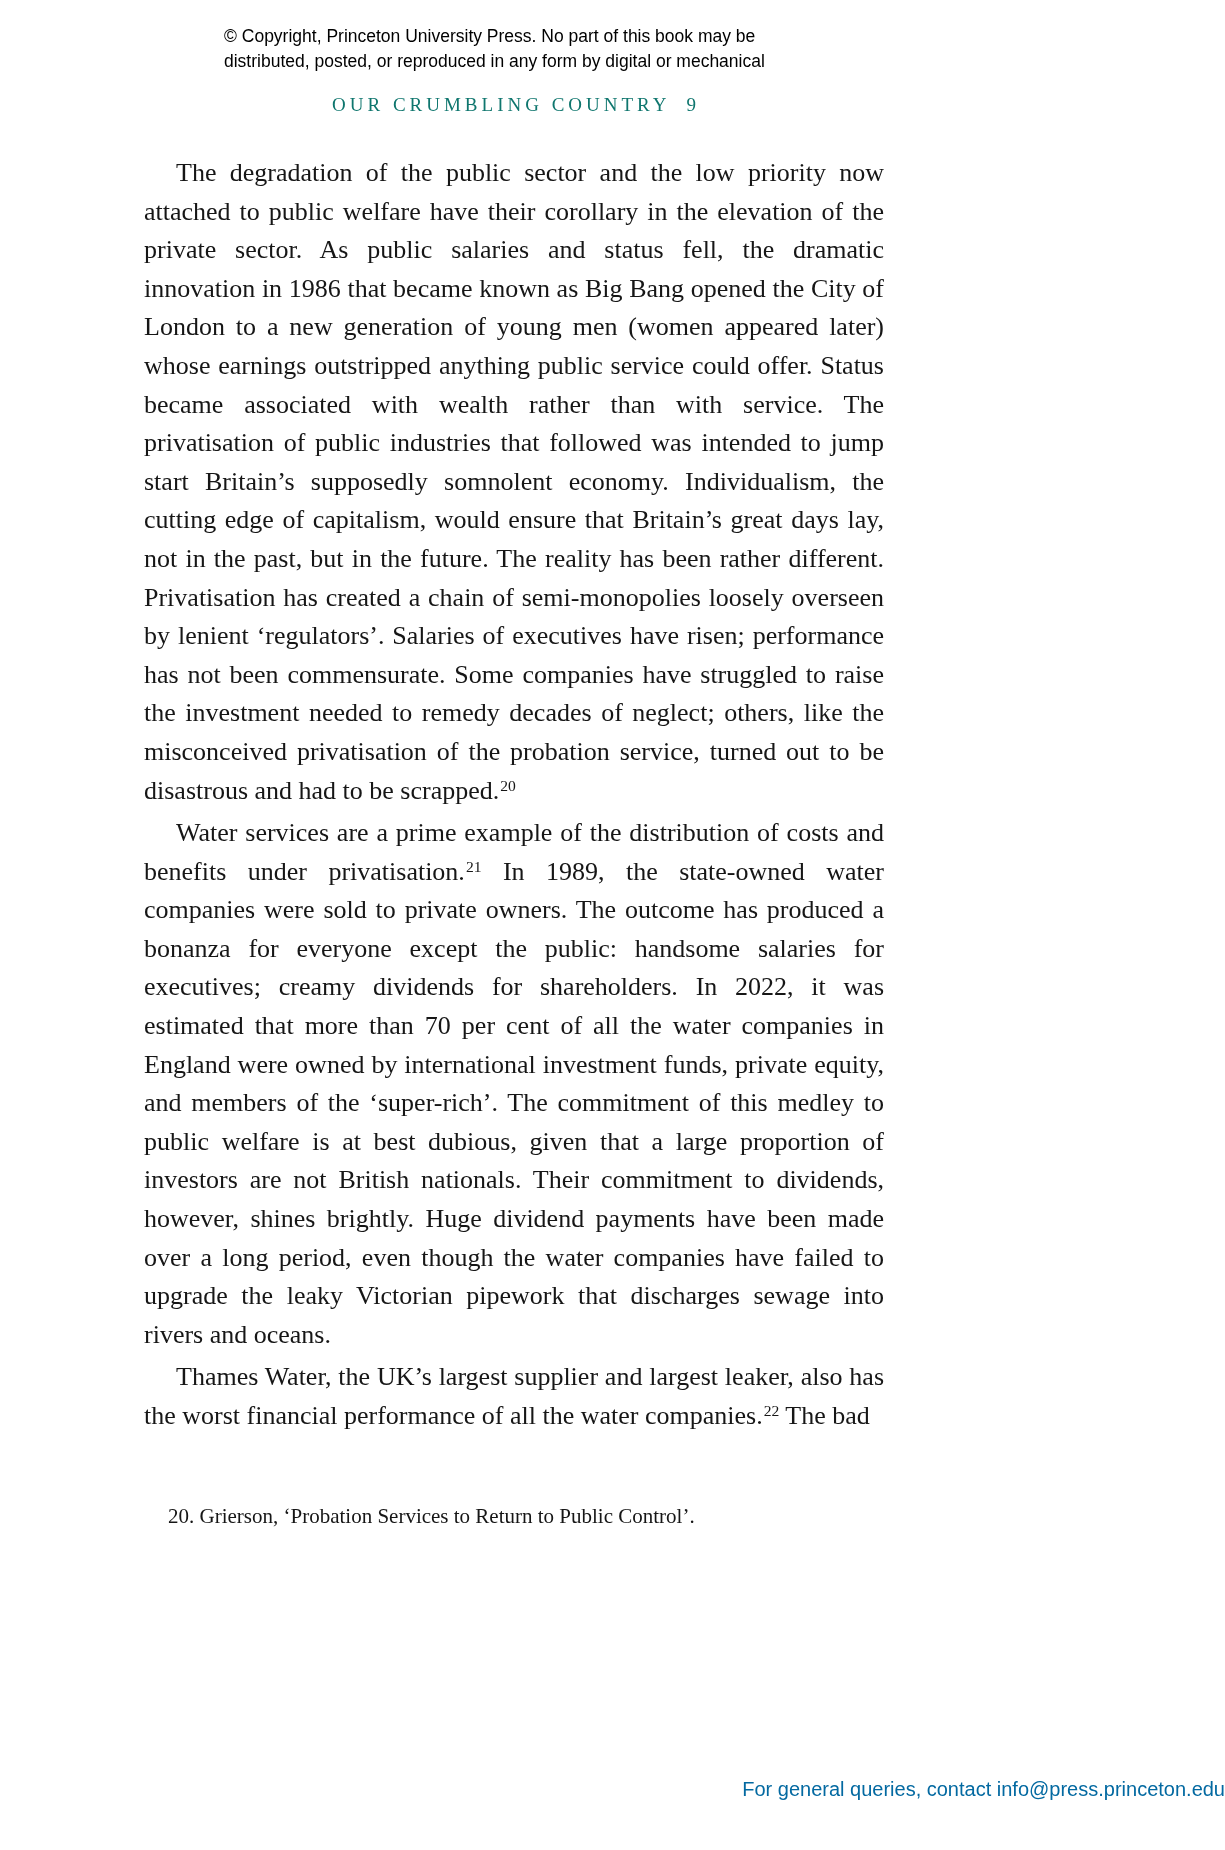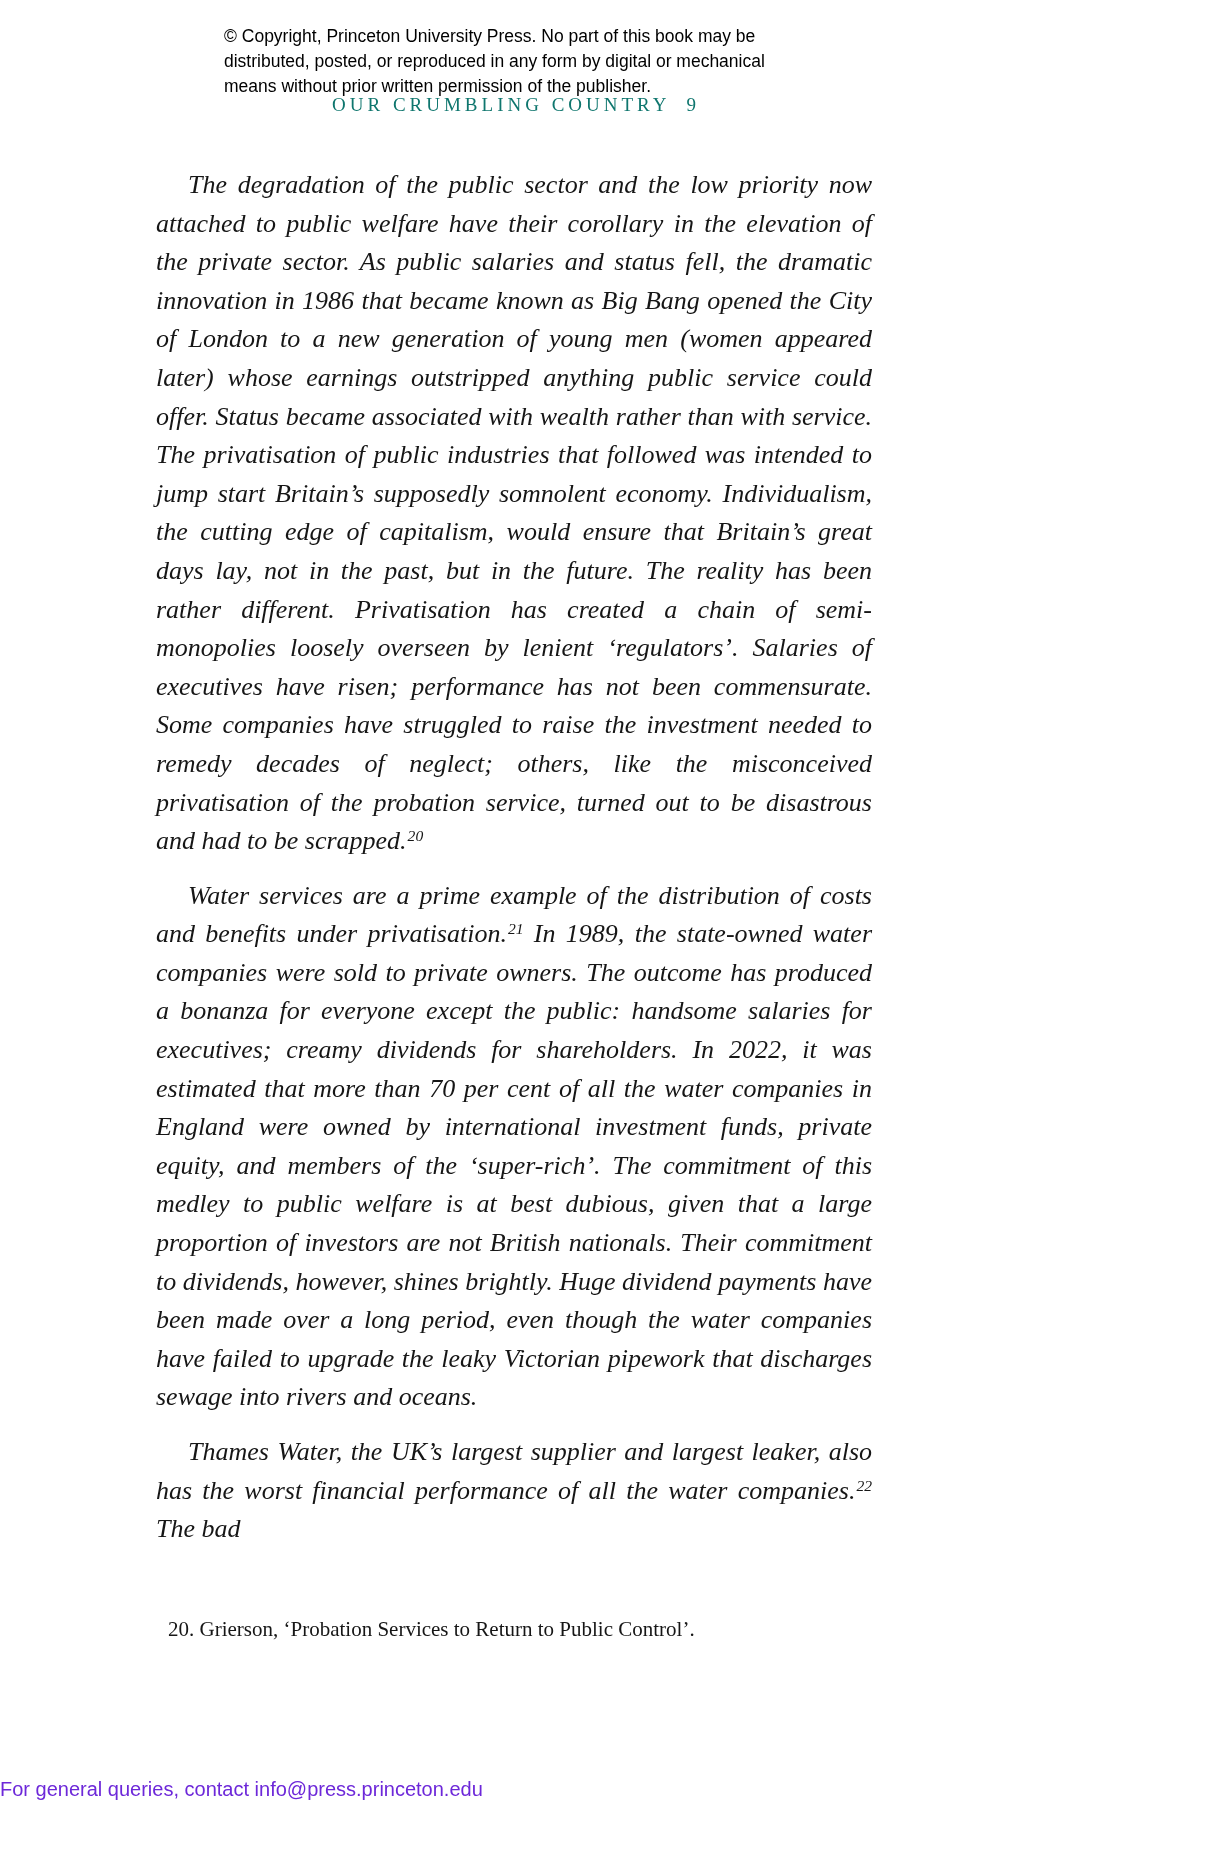--- a/index.html
+++ b/index.html
@@ -27,51 +27,50 @@
     white-space: nowrap;
   }
   .running-head .pgnum { margin-left: 16px; letter-spacing: 0; }
 
   .body-text {
     position: absolute; left: 140px; top: 150px; width: 748px;
     font-size: 26px; line-height: 38.6px;
     text-align: justify;
     color: #161616;
   }
-  .para { margin: 16px; text-indent: 32px; font-style: italic; }
+  .para { margin: 4px; text-indent: 32px; }
   sup.fnmark {
     font-size: 0.6em;
     vertical-align: baseline;
     position: relative; top: -0.5em;
     margin-left: 1px;
     line-height: 0;
   }
 
   .footnotes {
     margin-top: 64px;
     font-size: 21px; line-height: 33.5px;
   }
   .footnote { margin: 0; text-indent: 28px; text-align: justify; }
 
   .footer {
     position: absolute; left: 0; top: 1778px; width: 1225px;
-    text-align: left;
+    text-align: right;
     font-family: "Liberation Sans", sans-serif;
-    font-size: 20px; color: #6d28d9;
+    font-size: 20px; color: #0369a1;
   }
 </style>
 </head>
 <body>
 
 <div class="page">
 
   <div class="copyright">
     <div>© Copyright, Princeton University Press. No part of this book may be</div>
     <div>distributed, posted, or reproduced in any form by digital or mechanical</div>
-    <div>means without prior written permission of the publisher.</div>
   </div>
 
   <div class="running-head">
     <span>OUR CRUMBLING COUNTRY</span><span class="pgnum">9</span>
   </div>
 
   <div class="body-text">
 
     <p class="para"><span>The degradation of the public sector and the low priority now attached to public welfare have their corollary in the elevation of the private sector. As public salaries and status fell, the dramatic innovation in 1986 that became known as Big Bang opened the City of London to a new generation of young men (women appeared later) whose earnings outstripped anything public service could offer. Status became associated with wealth rather than with service. The privatisation of public industries that followed was intended to jump start Britain’s supposedly somnolent economy. Individualism, the cutting edge of capitalism, would ensure that Britain’s great days lay, not in the past, but in the future. The reality has been rather different. Privatisation has created a chain of semi-monopolies loosely overseen by lenient ‘regulators’. Salaries of executives have risen; performance has not been commensurate. Some companies have struggled to raise the investment needed to remedy decades of neglect; others, like the misconceived privatisation of the probation service, turned out to be disastrous and had to be scrapped.</span><sup class="fnmark">20</sup></p>
 

